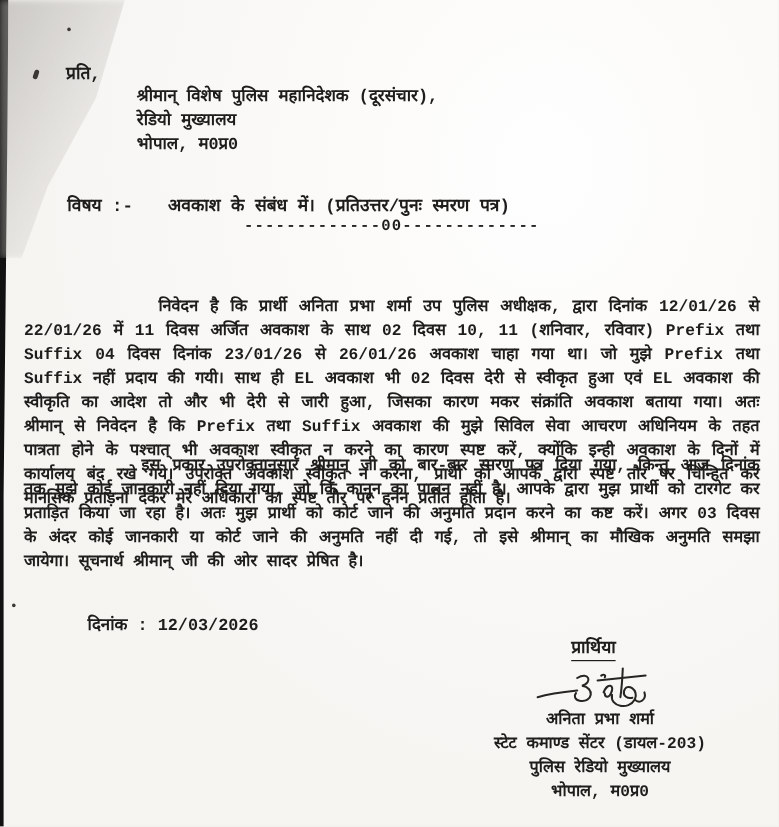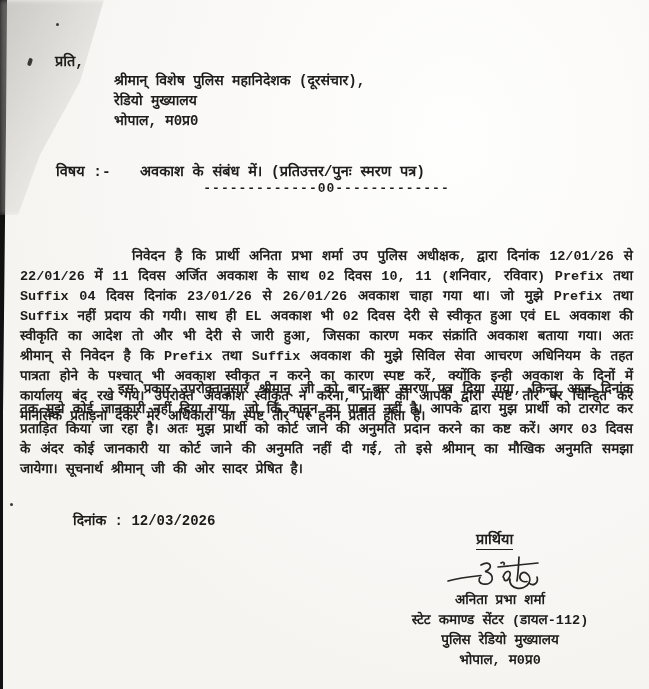--- a/index.html
+++ b/index.html
@@ -97,18 +97,18 @@
         <path d="M73 3 C 72.6 12, 72 20, 71 27"></path>
         <path d="M64 25 C 62 35, 78 38, 83 29 C 87 21, 76 14, 74 22 C 73 26, 77 28.5, 81 27.5"></path>
         <path d="M83 29 C 87 33, 93 29, 91 23"></path>
         <path d="M52 13 L 92 9"></path>
       </g>
     </svg>
   </div>
 
   <div class="abs sig-block">
     <div>अनिता प्रभा शर्मा</div>
-    <div>स्टेट कमाण्ड सेंटर (डायल-112)</div>
+    <div>स्टेट कमाण्ड सेंटर (डायल-203)</div>
     <div>पुलिस रेडियो मुख्यालय</div>
     <div>भोपाल, म0प्र0</div>
   </div>
 
 </div>
 
 </body></html>

